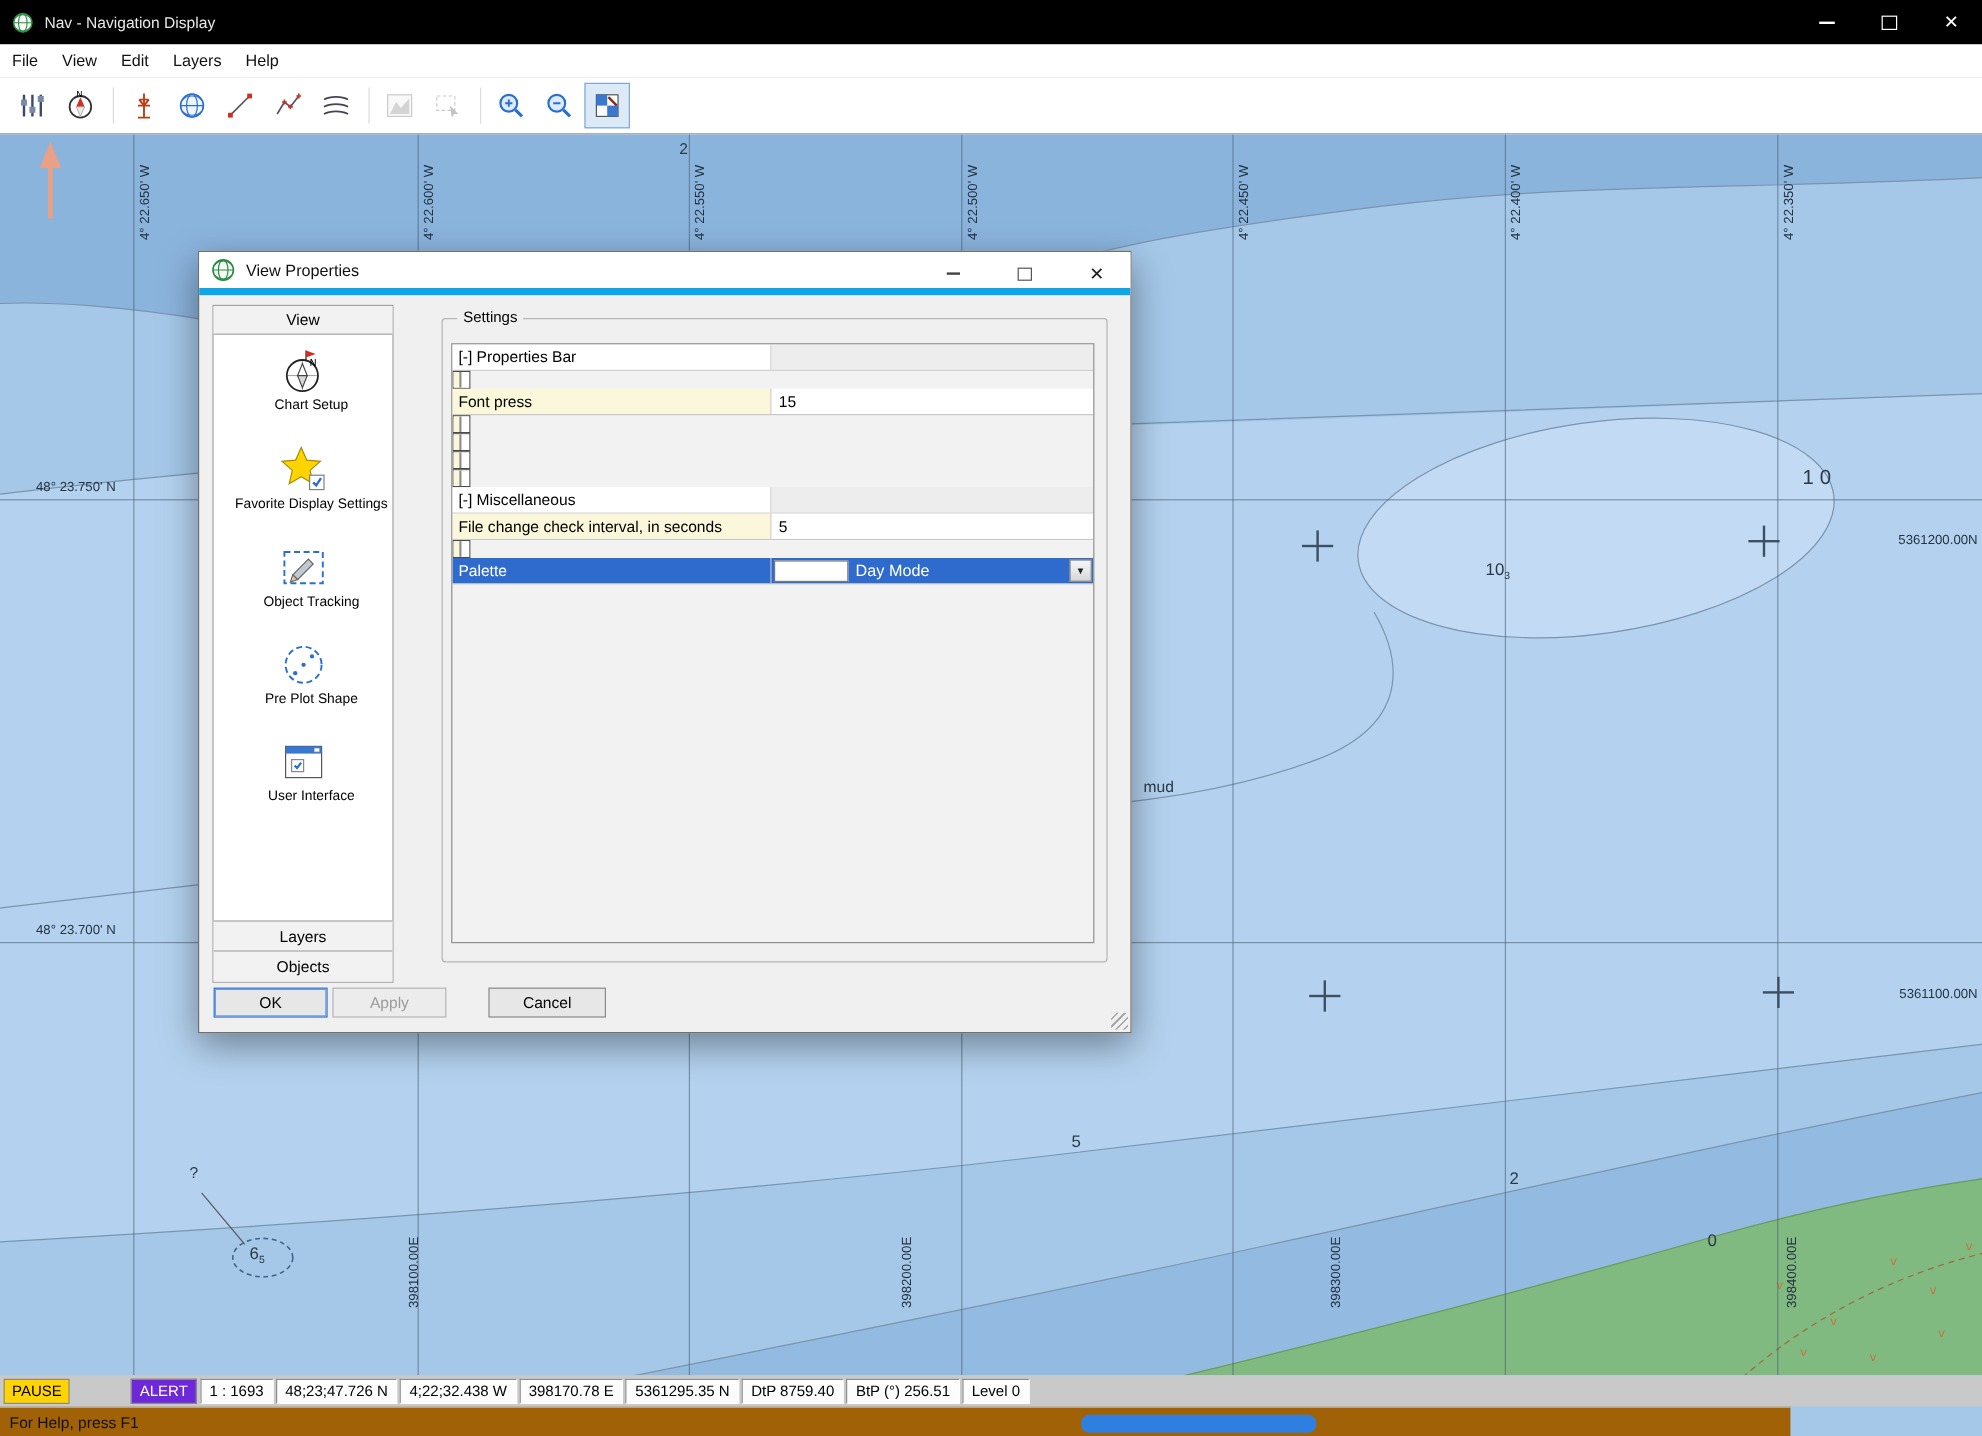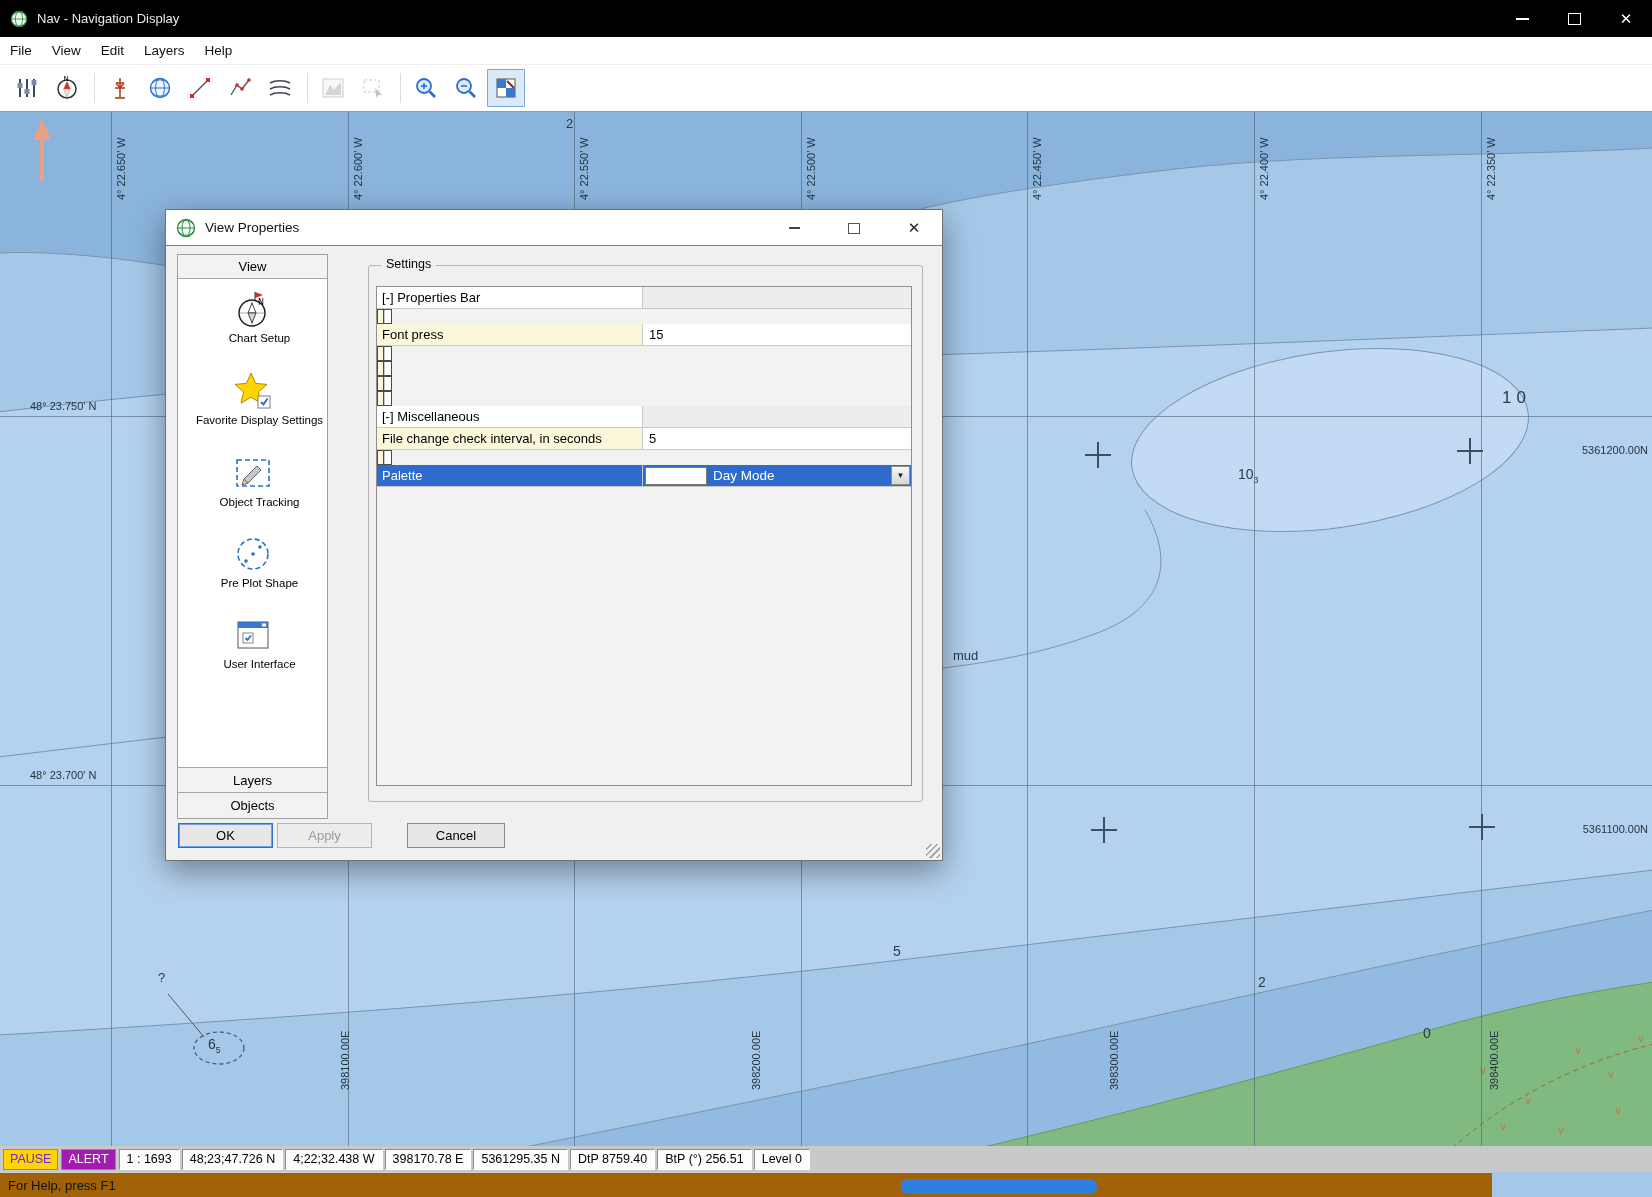--- a/index.html
+++ b/index.html
@@ -43,21 +43,21 @@
   .cross::before{content:"";position:absolute;left:0;top:12px;width:26px;height:1.5px;background:#3d4f63;}
   .cross::after{content:"";position:absolute;left:12px;top:0;width:1.5px;height:26px;background:#3d4f63;}
   .sounding{position:absolute;color:#2b3945;white-space:nowrap;}
   .sounding sub{font-size:.62em;}
 
   
   .dialog{position:absolute;left:165px;top:209px;width:776px;height:650px;background:#f0f0f0;
           border:1px solid #707070;box-sizing:content-box;box-shadow:0 10px 30px rgba(0,0,0,.4);
           font-size:13px;color:#000;}
   .dlg-titlebar{position:absolute;left:0;top:0;width:100%;height:36px;background:#fff;
-                border-bottom:1px solid #0ea5e9;box-sizing:border-box;display:flex;align-items:center;}
+                border-bottom:6px solid #0ea5e9;box-sizing:border-box;display:flex;align-items:center;}
   .dlg-globe{margin-left:10px;display:flex;}
   .dlg-title{margin-left:9px;font-size:13.5px;color:#111;}
   .dlg-btn{position:absolute;top:4px;width:44px;height:28px;display:flex;align-items:center;justify-content:center;}
   .dlg-min{left:606px;} .dlg-max{left:666px;} .dlg-close{left:726px;font-size:15px;color:#222;}
   .dg-minline{width:11px;height:2px;background:#444;}
   .dg-maxbox{width:10px;height:9px;border:1.5px solid #555;}
 
   .dlg-nav{position:absolute;left:11px;top:44px;width:151px;height:565px;background:#fff;
            border:1px solid #a0a0a0;box-sizing:border-box;}
   .nav-tab{position:absolute;left:0;right:0;height:23px;line-height:23px;text-align:center;
@@ -98,22 +98,22 @@
   .dlg-ok{left:12px;width:95px;border:1px solid #2f6fd2;box-shadow:inset 0 0 0 1px #6ea0e0;}
   .dlg-apply{left:111px;width:95px;color:#9b9b9b;border:1px solid #b5b5b5;background:#ececec;}
   .dlg-cancel{left:241px;width:98px;}
   .resize-grip{position:absolute;right:2px;bottom:2px;width:14px;height:14px;
                background:repeating-linear-gradient(135deg,transparent 0 3px,#a8a8a8 3px 4.5px);}
 
   
   .statusbar{position:absolute;left:0;top:1146px;width:1652px;height:26px;background:#c9c9c9;
              display:flex;align-items:center;padding-left:3px;box-sizing:border-box;font-size:12.5px;}
   .sb-light{height:19px;line-height:19px;padding:0 6px;margin-right:3px;border:1px solid #8a8a8a;}
-  .sb-pause{background:#ffd400;color:#6d28d9;}
-  .sb-alert{background:#a21caf;color:#fff;}
+  .sb-pause{background:#ffd400;color:#000000;}
+  .sb-alert{background:#6d28d9;color:#fff;margin-left:48px;}
   .sb-seg{height:19px;line-height:19px;padding:0 7px;margin-right:2px;background:#fcfcfc;
           border:1px solid;border-color:#8d8d8d #fff #fff #8d8d8d;color:#000;white-space:nowrap;}
   .helpbar{position:absolute;left:0;top:1172px;width:1492px;height:25px;background:#a16207;
            border-top:1px solid #d0d0d0;box-sizing:border-box;display:flex;align-items:center;}
   .help-text{margin-left:8px;font-size:13px;color:#111;}
   .h-thumb{position:absolute;left:901px;top:6px;width:196px;height:15px;background:#2f7fe0;border-radius:7px;}
 </style>
 </head>
 <body>
 

